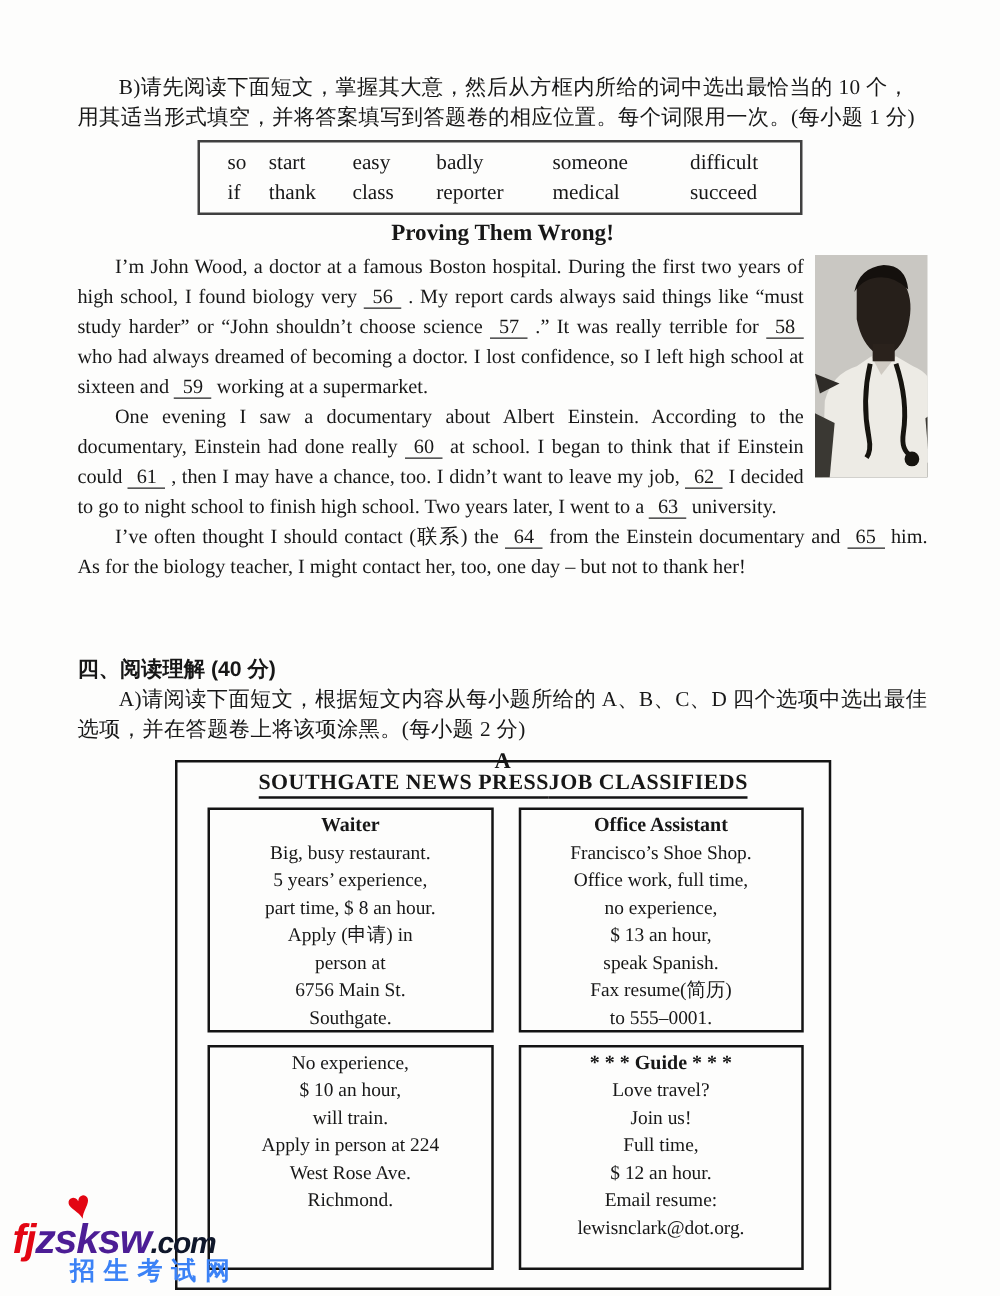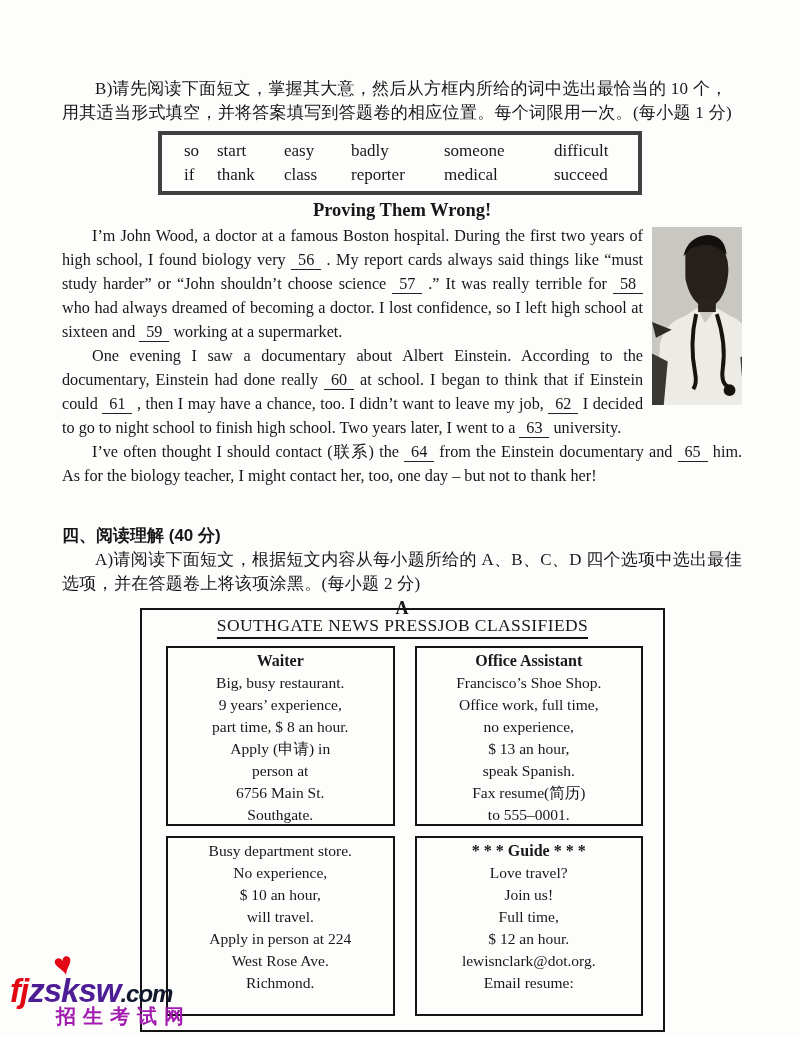--- a/index.html
+++ b/index.html
@@ -7,27 +7,27 @@
   body {
     width:800px; height:1037px;
     background:#fdfdfc;
     color:#171717;
     font-family:"Liberation Serif","DejaVu Serif",serif;
     position:relative;
     overflow:hidden;
   }
 
   
-  .upper { position:absolute; left:62px; top:58px; width:680px; height:468px; overflow:hidden;margin-top:19px; }
+  .upper { position:absolute; left:62px; top:58px; width:680px; height:468px; overflow:hidden; }
 
   .cn-instr { margin:0; font-size:17px; line-height:23.5px; text-indent:33px; letter-spacing:.3px; }
 
   .word-bank {
     margin:7px 0 0 96px; width:484px;
-    border:4px solid #404040;
+    border:2px solid #404040;
     padding:4px 6px 4px 22px;
     display:grid;
     grid-template-columns:33px 67px 67px 93px 110px auto;
     font-size:17px; line-height:24px;
   }
 
   .passage-title { margin:5px 0 0; text-align:center; font-size:18.5px; font-weight:bold; }
 
   .passage { margin-top:3px; font-size:16.2px; line-height:24px; text-align:justify; }
   .passage p { margin:0; text-indent:30px; }
@@ -47,21 +47,21 @@
   .cn-instr2 { margin:1px 0 0; font-size:17px; line-height:23.5px; text-indent:33px; letter-spacing:.3px; }
   .label-a { margin:3px 0 0; text-align:center; font-weight:bold; font-size:18px; }
 
   
   .classifieds {
     position:absolute; left:140px; top:608px;
     width:525px; height:424px;
     border:2px solid #141414;
     padding-top:5px;
   }
-  .cls-header { display:flex; justify-content:center; font-weight:normal; font-size:17.5px; letter-spacing:.4px;align-items:center; }
+  .cls-header { display:flex; justify-content:center; font-weight:bold; font-size:17.5px; letter-spacing:.4px;align-items:center; }
   .cls-header span { border-bottom:2px solid #141414; padding-bottom:1px; }
 
   .ads { display:grid; grid-template-columns:1fr 1fr; gap:10px 20px; margin:7px 20px 0 24px; }
   .ad { border:2px solid #141414; height:180px; overflow:hidden; text-align:center; font-size:15.5px; line-height:22px; padding-top:2px; }
   .ad-title { font-weight:bold; font-size:16px; }
 
   
   .watermark { position:absolute; left:8px; top:950px; width:230px; height:85px; font-family:"Liberation Sans","DejaVu Sans",sans-serif; }
   .wm-heart { position:absolute; left:46px; top:-4px; font-size:32px; transform:rotate(-14deg); }
   .wm-site { position:absolute; left:2px; top:22px; font-style:italic; font-weight:bold; font-size:33px; letter-spacing:-1px; white-space:nowrap; }
@@ -124,21 +124,21 @@
 <div class="classifieds">
   <div class="cls-header">
     <span>SOUTHGATE NEWS PRESS</span>
     <span>JOB CLASSIFIEDS</span>
   </div>
   <div class="ads">
     <div class="ad">
       <div class="ad-title">Waiter</div>
       <div>
           <div class="ad-line">Big, busy restaurant.</div>
-          <div class="ad-line">9 years’ experience,</div>
+          <div class="ad-line">5 years’ experience,</div>
           <div class="ad-line">part time, $ 8 an hour.</div>
           <div class="ad-line">Apply (申请) in</div>
           <div class="ad-line">person at</div>
           <div class="ad-line">6756 Main St.</div>
           <div class="ad-line">Southgate.</div>
         </div>
     </div>
     <div class="ad">
       <div class="ad-title">Office Assistant</div>
       <div>
@@ -146,40 +146,39 @@
           <div class="ad-line">Office work, full time,</div>
           <div class="ad-line">no experience,</div>
           <div class="ad-line">$ 13 an hour,</div>
           <div class="ad-line">speak Spanish.</div>
           <div class="ad-line">Fax resume(简历)</div>
           <div class="ad-line">to 555–0001.</div>
         </div>
     </div>
     <div class="ad">
       <div>
-          <div class="ad-line">Busy department store.</div>
           <div class="ad-line">No experience,</div>
           <div class="ad-line">$ 10 an hour,</div>
-          <div class="ad-line">will travel.</div>
+          <div class="ad-line">will train.</div>
           <div class="ad-line">Apply in person at 224</div>
           <div class="ad-line">West Rose Ave.</div>
           <div class="ad-line">Richmond.</div>
         </div>
     </div>
     <div class="ad">
       <div class="ad-title">* * * Guide * * *</div>
       <div>
           <div class="ad-line">Love travel?</div>
           <div class="ad-line">Join us!</div>
           <div class="ad-line">Full time,</div>
           <div class="ad-line">$ 12 an hour.</div>
+          <div class="ad-line">Email resume:</div>
           <div class="ad-line">lewisnclark@dot.org.</div>
-          <div class="ad-line">Email resume:</div>
         </div>
     </div>
   </div>
 </div>
 
 <div class="watermark">
   <span class="wm-heart" style="color: rgb(227, 6, 19);">♥</span>
   <div class="wm-site"><span class="seg-fj" style="color: rgb(227, 6, 19);">fj</span><span class="seg-mid" style="color: #4c1d95;">zsksw</span><span class="seg-com" style="color: #0f172a;">.com</span></div>
-  <div class="wm-cn" style="color: #a21caf;">招生考试网</div>
+  <div class="wm-cn" style="color: #3b82f6;">招生考试网</div>
 </div>
 
 </body></html>

